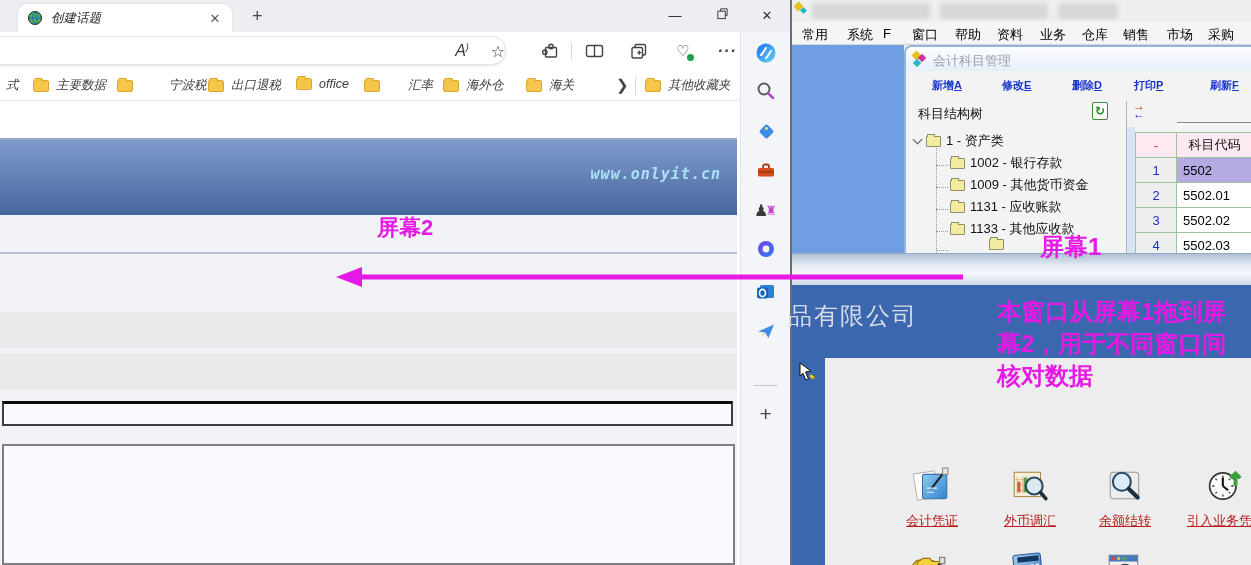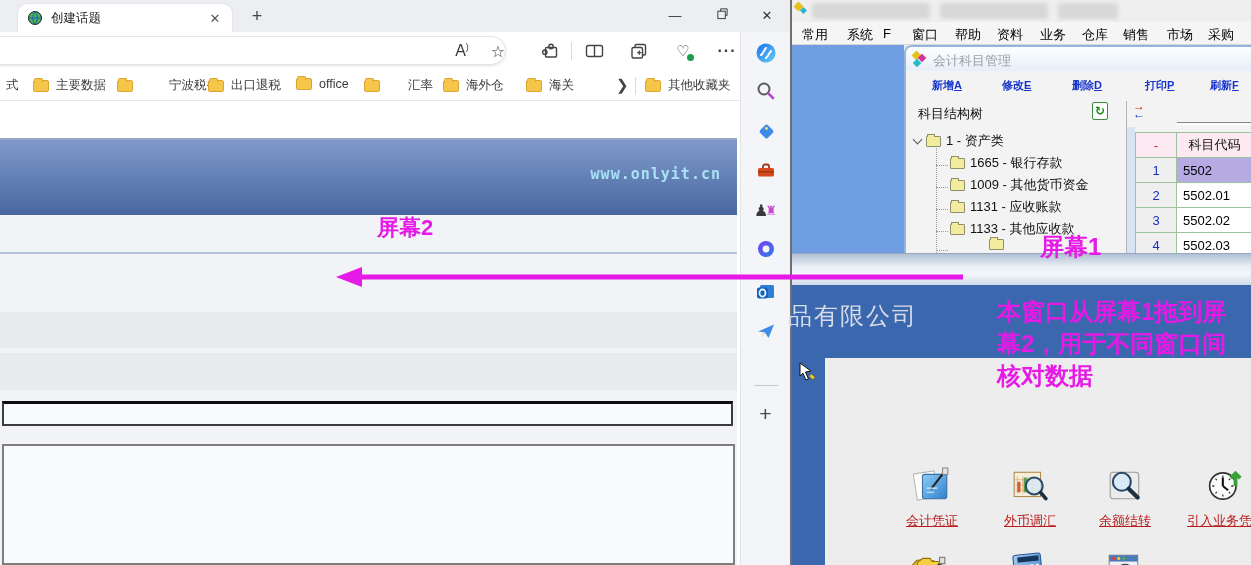--- a/index.html
+++ b/index.html
@@ -1,20 +1,20 @@
 <!DOCTYPE html>
 <html><head>
 <meta charset="utf-8">
 <style>
   * { margin:0; padding:0; box-sizing:border-box; }
   body { font-family:"Liberation Sans","DejaVu Sans",sans-serif; }
   #root { position:relative; width:1251px; height:565px; overflow:hidden; background:#fff; }
 
   
-  .browser { position:absolute; left:0; top:0; width:914px; height:565px; background:#fff; }
+  .browser { position:absolute; left:0; top:0; width:914px; height:565px; background:#fff;font-style:italic; }
   .tabstrip { position:absolute; left:0; top:0; width:790px; height:32px; background:#eceef1; }
   .tab { position:absolute; left:18px; top:4px; width:214px; height:28px; background:#fff;
          border-radius:9px 9px 0 0; display:flex; align-items:center; gap:8px; padding:0 9px;
          font-size:12.5px; color:#1f1f1f; box-shadow:0 0 2px rgba(0,0,0,.12); }
   .tab-title { flex:1; overflow:hidden; white-space:nowrap; }
   .tab-close { color:#5a5a5a; font-size:13px; width:16px; text-align:center; }
   .newtab { position:absolute; left:246px; top:5px; font-size:18px; color:#454545; width:22px; height:22px; text-align:center; line-height:22px; }
   .wc { position:absolute; top:5px; width:30px; height:22px; text-align:center; line-height:22px; color:#333; font-size:13px; }
 
   .toolbar { position:absolute; left:0; top:32px; width:790px; height:38px; background:#fff; }
@@ -302,21 +302,21 @@
     <div class="subj">
       <div class="subj-title">
         <span class="diam" style="left:7px; top:5px; background:#e8c01a;"></span>
         <span class="diam" style="left:13px; top:8px; background:#d6309a; width:6px; height:6px;"></span>
         <span class="diam" style="left:8px; top:13px; background:#28b8c8; width:6px; height:6px;"></span>
         <span class="subj-title-text">会计科目管理</span>
       </div>
       <div class="sbtn" style="left:26px;"><span>新增</span><u>A</u></div>
       <div class="sbtn" style="left:96px;"><span>修改</span><u>E</u></div>
       <div class="sbtn" style="left:166px;"><span>删除</span><u>D</u></div>
-      <div class="sbtn" style="left:239px;"><span>打印</span><u>P</u></div>
+      <div class="sbtn" style="left:228px;"><span>打印</span><u>P</u></div>
       <div class="sbtn" style="left:304px;"><span>刷新</span><u>F</u></div>
 
       <div class="lab" style="left:12px; top:58px;">科目结构树</div>
       <div class="refic">↻</div>
       <div class="splitter"></div>
       <div class="bluestrip"></div>
       <div class="swap">
           <span class="r">→</span>
           <span class="b">←</span>
         </div>
@@ -324,21 +324,21 @@
 
       <div class="dotv"></div>
       <div class="ti" style="left:8px; top:85px;">
         <span class="chev-dn"></span>
         <span class="tfold"></span>
         <span>1 - 资产类</span>
       </div>
       <div class="doth" style="top:118px;"></div>
       <div class="ti" style="left:44px; top:107px;">
           <span class="tfold"></span>
-          <span>1665 - 银行存款</span>
+          <span>1002 - 银行存款</span>
         </div>
       <div class="doth" style="top:140px;"></div>
       <div class="ti" style="left:44px; top:129px;">
           <span class="tfold"></span>
           <span>1009 - 其他货币资金</span>
         </div>
       <div class="doth" style="top:162px;"></div>
       <div class="ti" style="left:44px; top:151px;">
           <span class="tfold"></span>
           <span>1131 - 应收账款</span>

